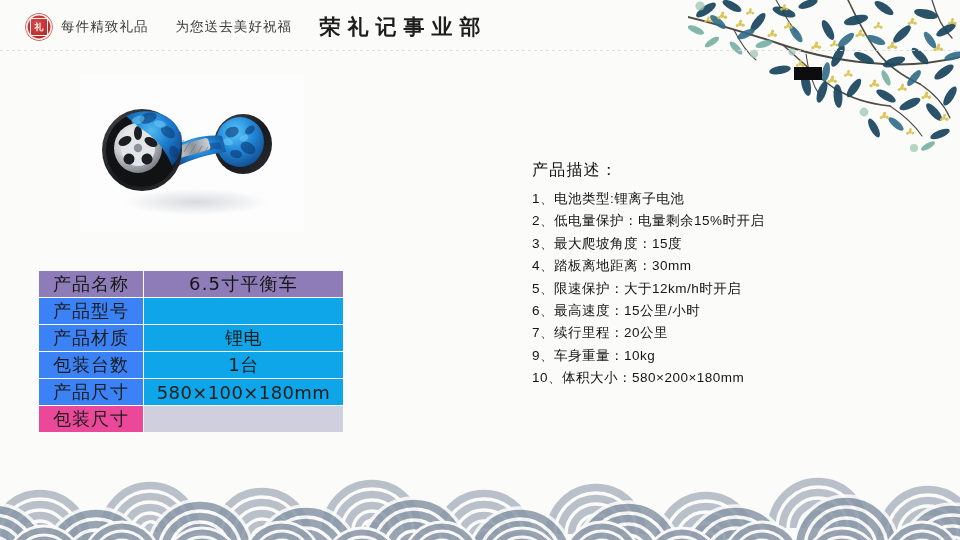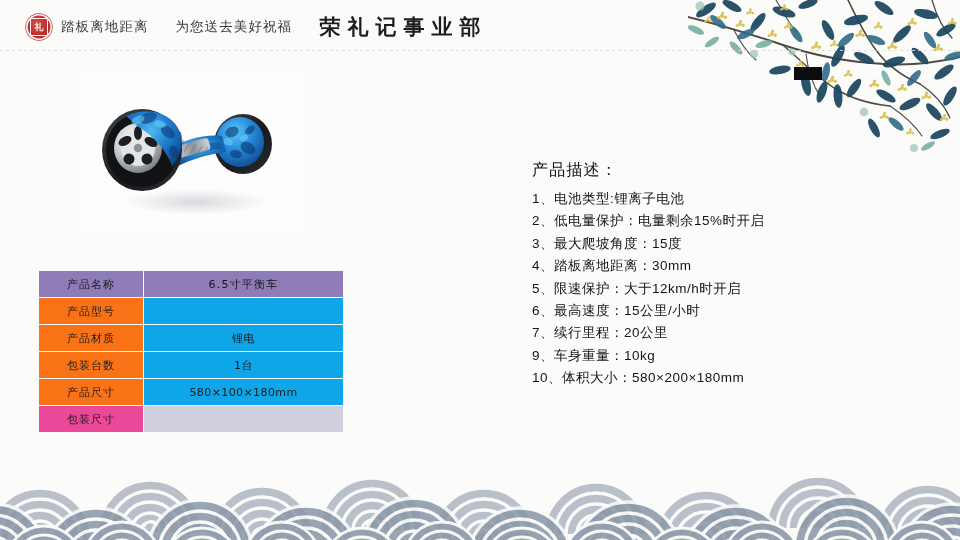--- a/index.html
+++ b/index.html
@@ -42,24 +42,24 @@
 
   
   #product-photo{position:absolute;left:80px;top:74px;width:224px;height:158px;
     background:#fdfdfd;z-index:10;overflow:hidden;}
   #product-photo svg{display:block;width:224px;height:158px;}
 
   
   #spec-table{position:absolute;left:38px;top:270px;width:306px;z-index:12;
     border-collapse:collapse;table-layout:fixed;}
   #spec-table td{height:26px;padding:0 6px;vertical-align:middle;
-    font-size:11px;color:#1c1c1c;
+    font-size:18px;color:#1c1c1c;
     font-family:"DejaVu Sans","Liberation Sans",sans-serif;
     border:1px solid #fbfbfa;}
-  #spec-table .lbl{width:92px;text-align:center;background:#f97316;letter-spacing:1px;}
+  #spec-table .lbl{width:92px;text-align:center;background:#3b82f6;letter-spacing:1px;}
   #spec-table .val{text-align:center;background:#0ea5e9;letter-spacing:.4px;}
   #spec-table tr.head .lbl{background:#8d7cb8;color:#191919;}
   #spec-table tr.head .val{background:#8d7cb8;color:#151515;letter-spacing:1.2px;margin-top:35px;}
   #spec-table tr.last .lbl{background:#ec4899;}
   #spec-table tr.last .val{background:#cfcfdd;}
 
   
   #description-block{position:absolute;left:532px;top:160px;width:400px;z-index:12;}
   .desc-title{font-size:16px;color:#121212;letter-spacing:1.2px;margin-bottom:7px;
     font-family:Liberation Serif, serif;}
@@ -76,21 +76,21 @@
 
 <div id="slide">
 
   <div id="header-bar">
 
     <div id="brand-group">
       <div id="seal-logo">
         <div class="seal-glyph">礼</div>
       </div>
       <div id="brand-slogan">
-        <span>踏板离地距离</span>
+        <span>每件精致礼品</span>
         <span class="sl-gap"></span>
         <span>为您送去美好祝福</span>
       </div>
     </div>
 
     <div id="dept-title">荣礼记事业部</div>
     <div id="header-rule"></div>
   </div>
 
   <div id="branch-art">

